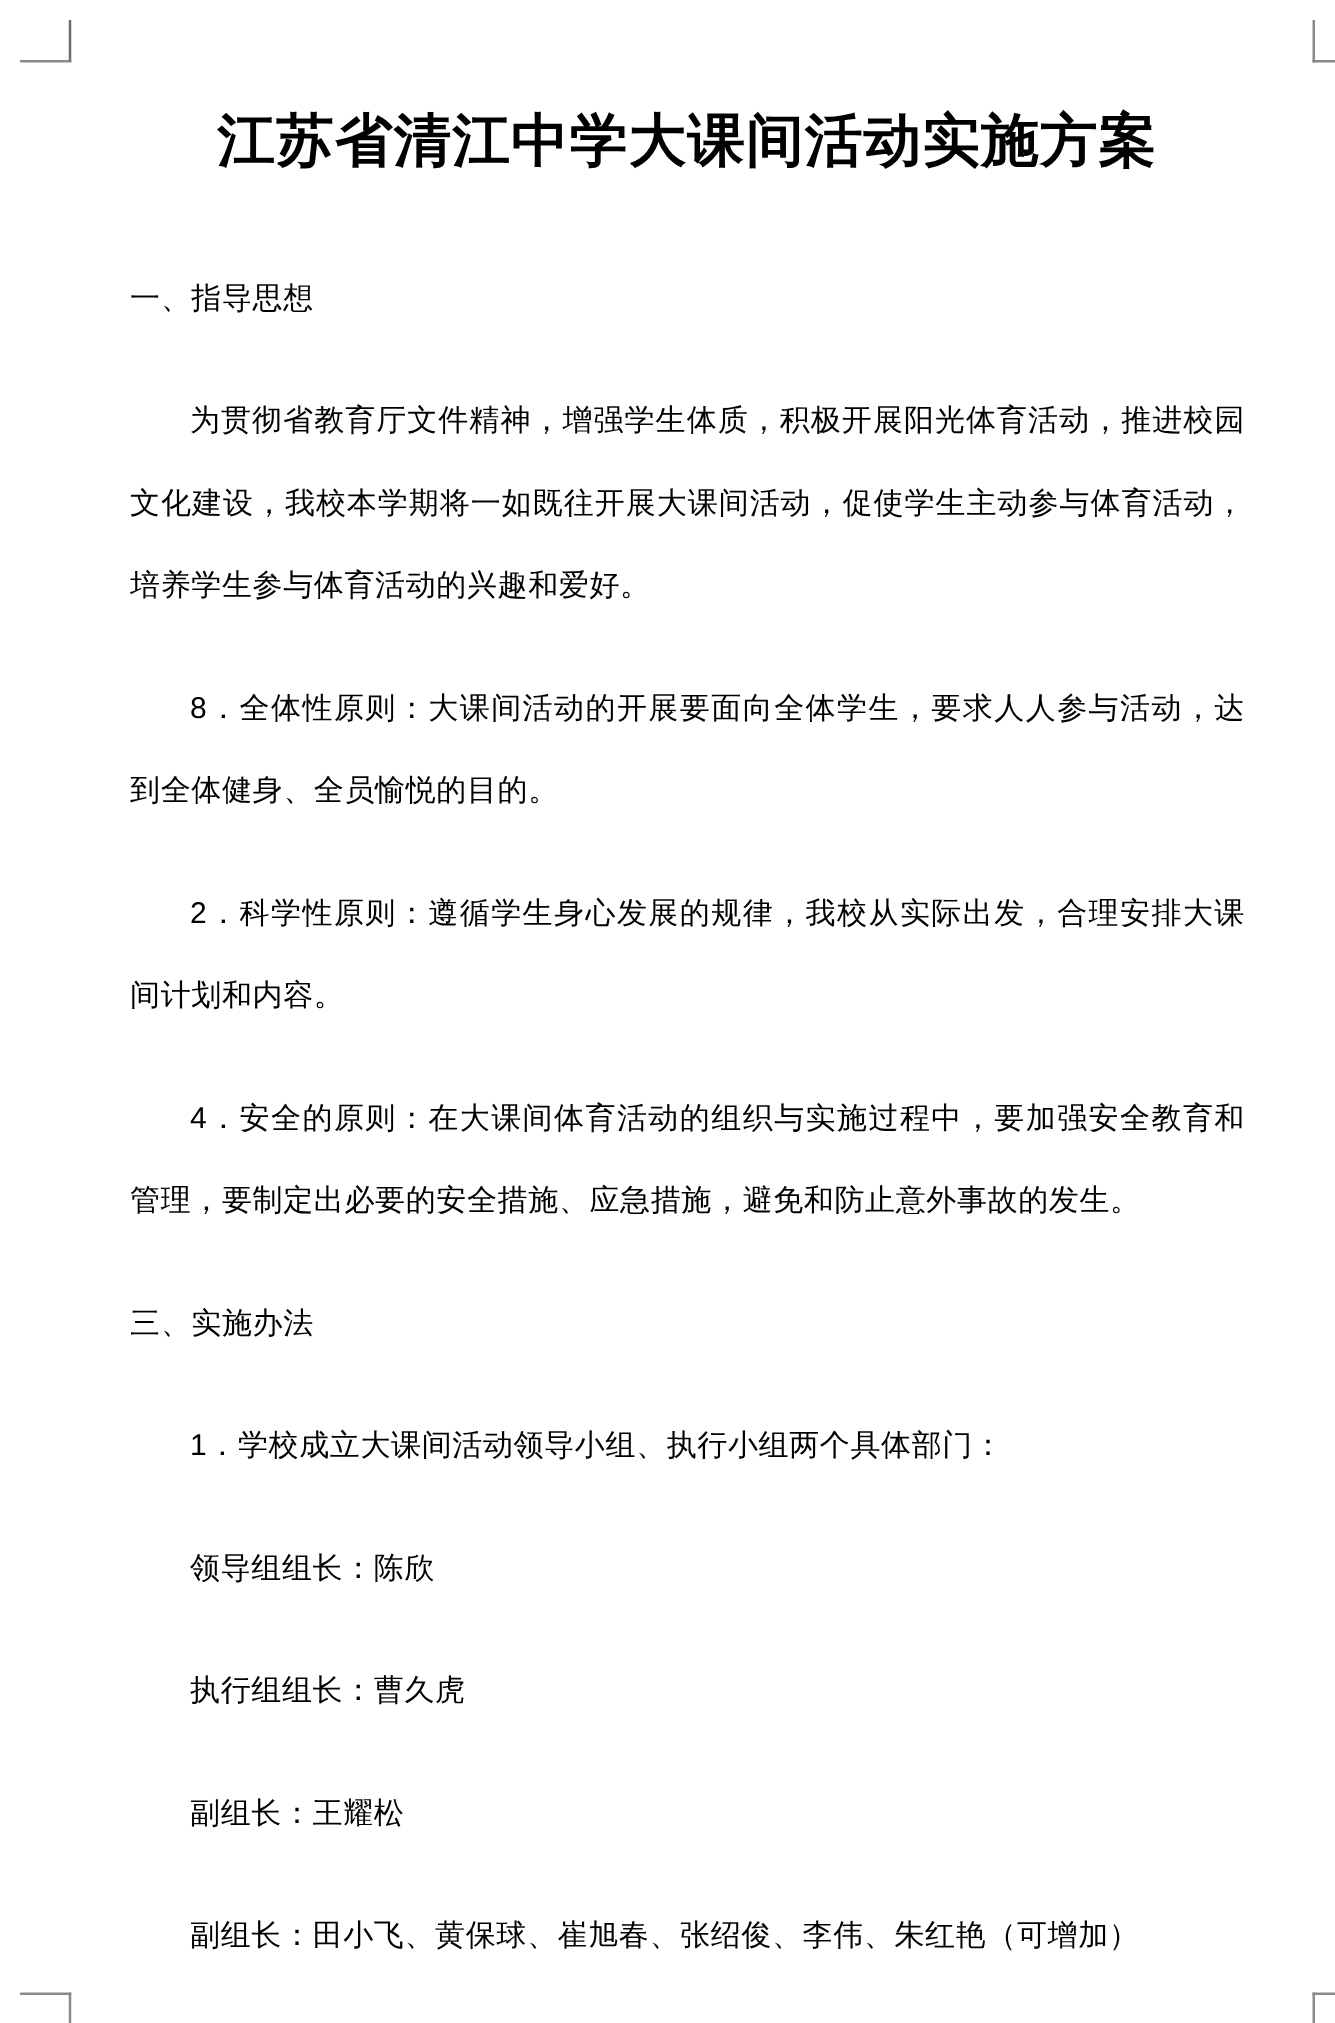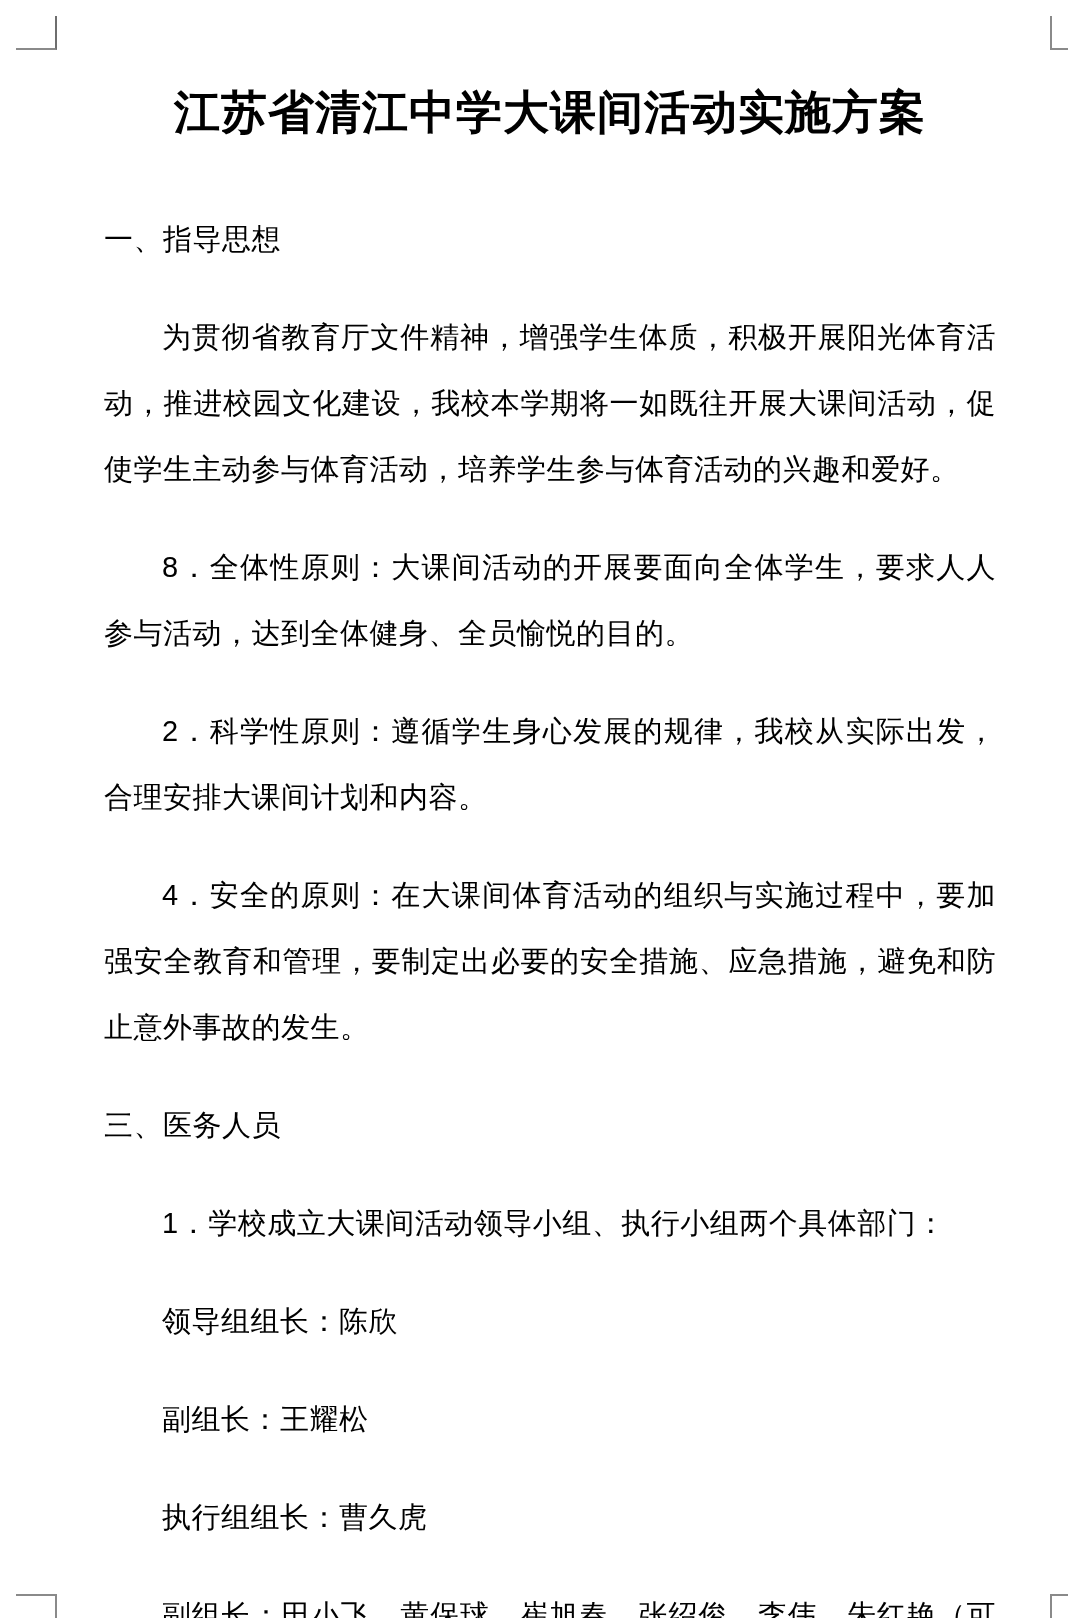--- a/index.html
+++ b/index.html
@@ -37,21 +37,21 @@
     font-weight: bold;
     text-align: center;
     line-height: 48px;
     letter-spacing: 1px;
     white-space: nowrap;
   }
   .paragraphs {
     margin-top: 22px;
   }
   .para {
-    font-size: 29px;
+    font-size: 24px;
     line-height: 66px;
     text-align: justify;
     letter-spacing: 0.5px;
   }
   .para.heading { text-indent: 0; }
   .para.body    { text-indent: 2em; }
 </style>
 </head>
 <body>
 
@@ -65,23 +65,23 @@
   <div class="text-area">
 
     <div class="doc-title">江苏省清江中学大课间活动实施方案</div>
 
     <div class="paragraphs">
       <p class="para heading">一、指导思想</p>
       <p class="para body">为贯彻省教育厅文件精神，增强学生体质，积极开展阳光体育活动，推进校园文化建设，我校本学期将一如既往开展大课间活动，促使学生主动参与体育活动，培养学生参与体育活动的兴趣和爱好。</p>
       <p class="para body">8．全体性原则：大课间活动的开展要面向全体学生，要求人人参与活动，达到全体健身、全员愉悦的目的。</p>
       <p class="para body">2．科学性原则：遵循学生身心发展的规律，我校从实际出发，合理安排大课间计划和内容。</p>
       <p class="para body">4．安全的原则：在大课间体育活动的组织与实施过程中，要加强安全教育和管理，要制定出必要的安全措施、应急措施，避免和防止意外事故的发生。</p>
-      <p class="para heading">三、医务人员</p>
+      <p class="para heading">三、实施办法</p>
       <p class="para body">1．学校成立大课间活动领导小组、执行小组两个具体部门：</p>
       <p class="para body">领导组组长：陈欣</p>
+      <p class="para body">执行组组长：曹久虎</p>
       <p class="para body">副组长：王耀松</p>
-      <p class="para body">执行组组长：曹久虎</p>
       <p class="para body">副组长：田小飞、黄保球、崔旭春、张绍俊、李伟、朱红艳（可增加）</p>
       <p class="para body">4．各小组职责：</p>
     </div>
 
   </div>
 </div>
 
 </body></html>

